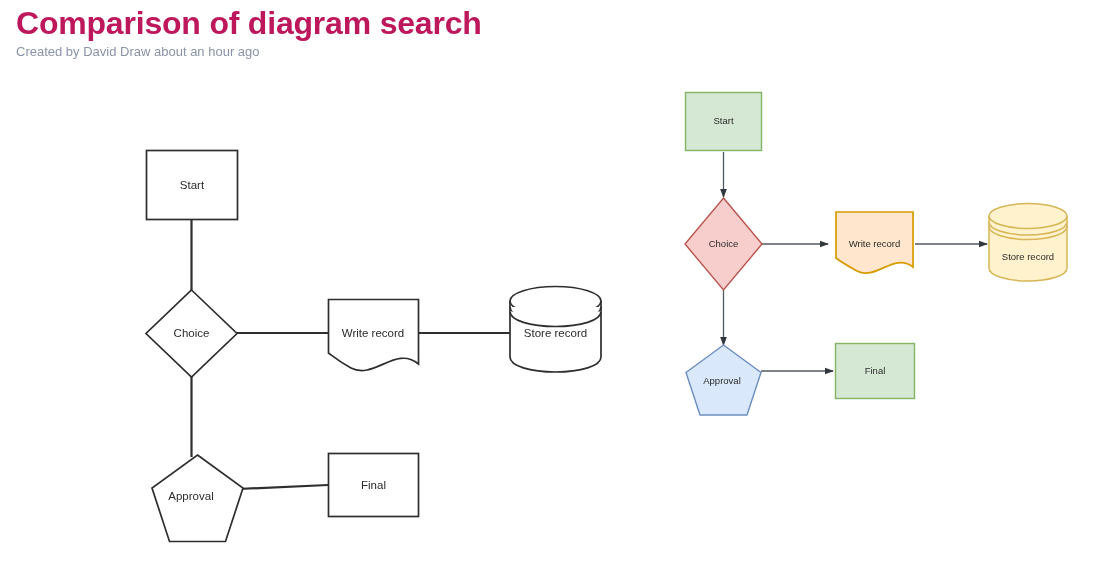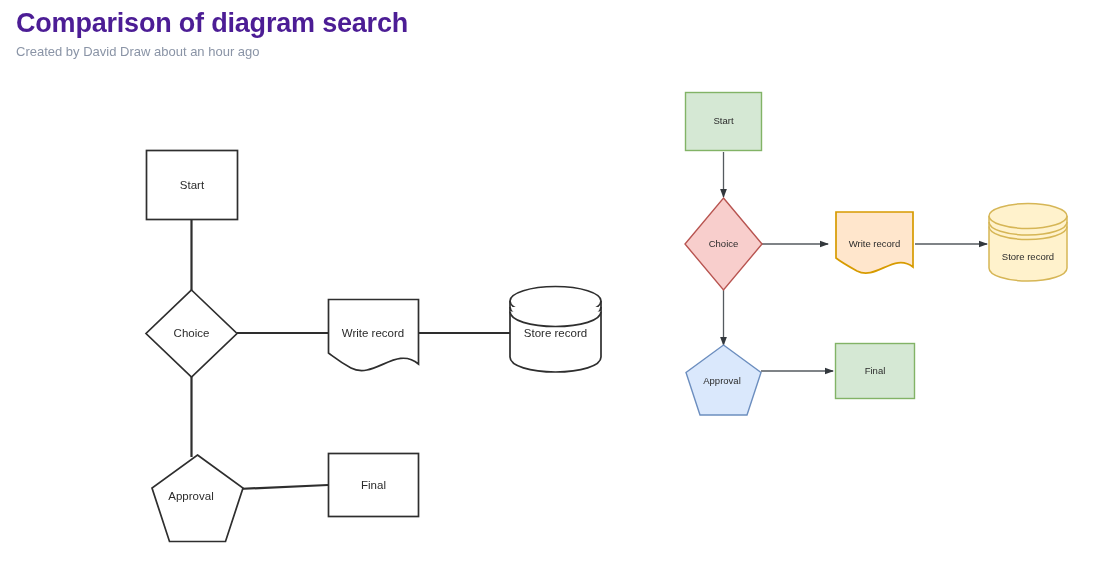--- a/index.html
+++ b/index.html
@@ -16,23 +16,23 @@
     font-family: "Liberation Sans", sans-serif;
     -webkit-font-smoothing: antialiased;
   }
   #page-header {
     position: absolute;
     left: 16px;
     top: 6px;
     width: 800px;
   }
   #page-title {
-    font-size: 27px;
+    font-size: 32px;
     font-weight: bold;
-    color: #4c1d95;
+    color: #be185d;
     letter-spacing: -0.2px;
     line-height: 34px;
     margin: 0;
     white-space: nowrap;
   }
   #page-subtitle {
     font-size: 13px;
     color: #8a94a6;
     line-height: 18px;
     margin: 3px 0 6px 0;

